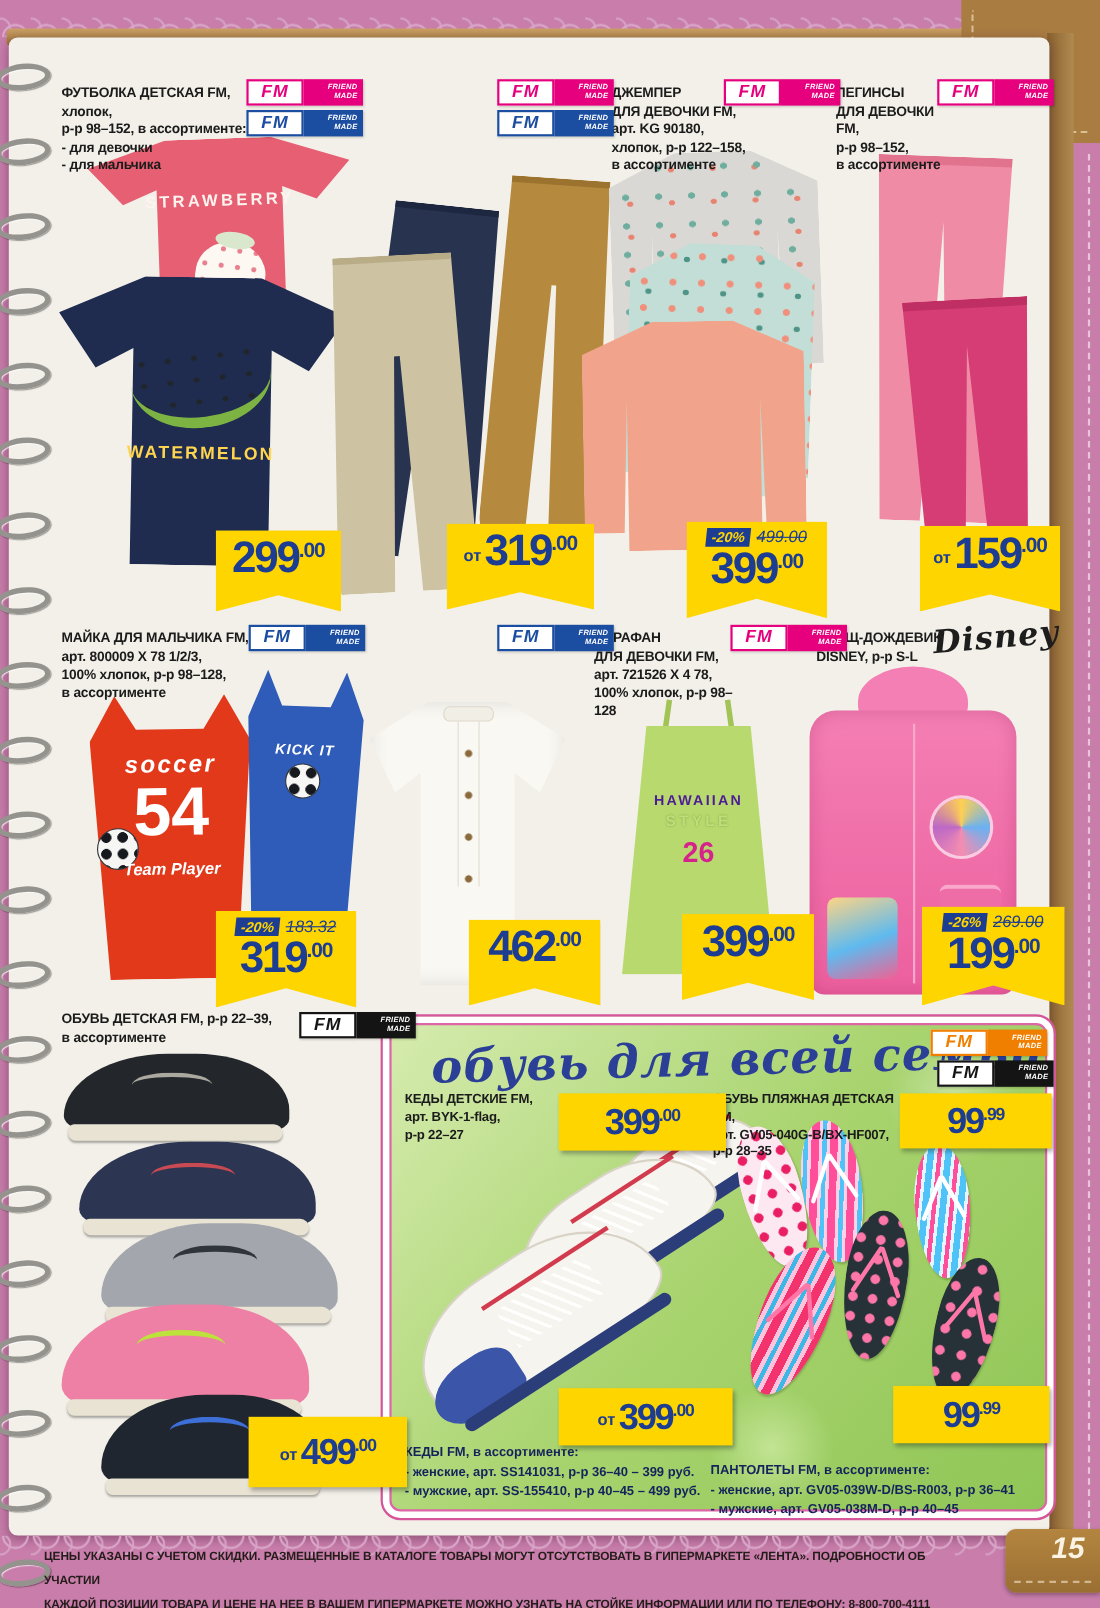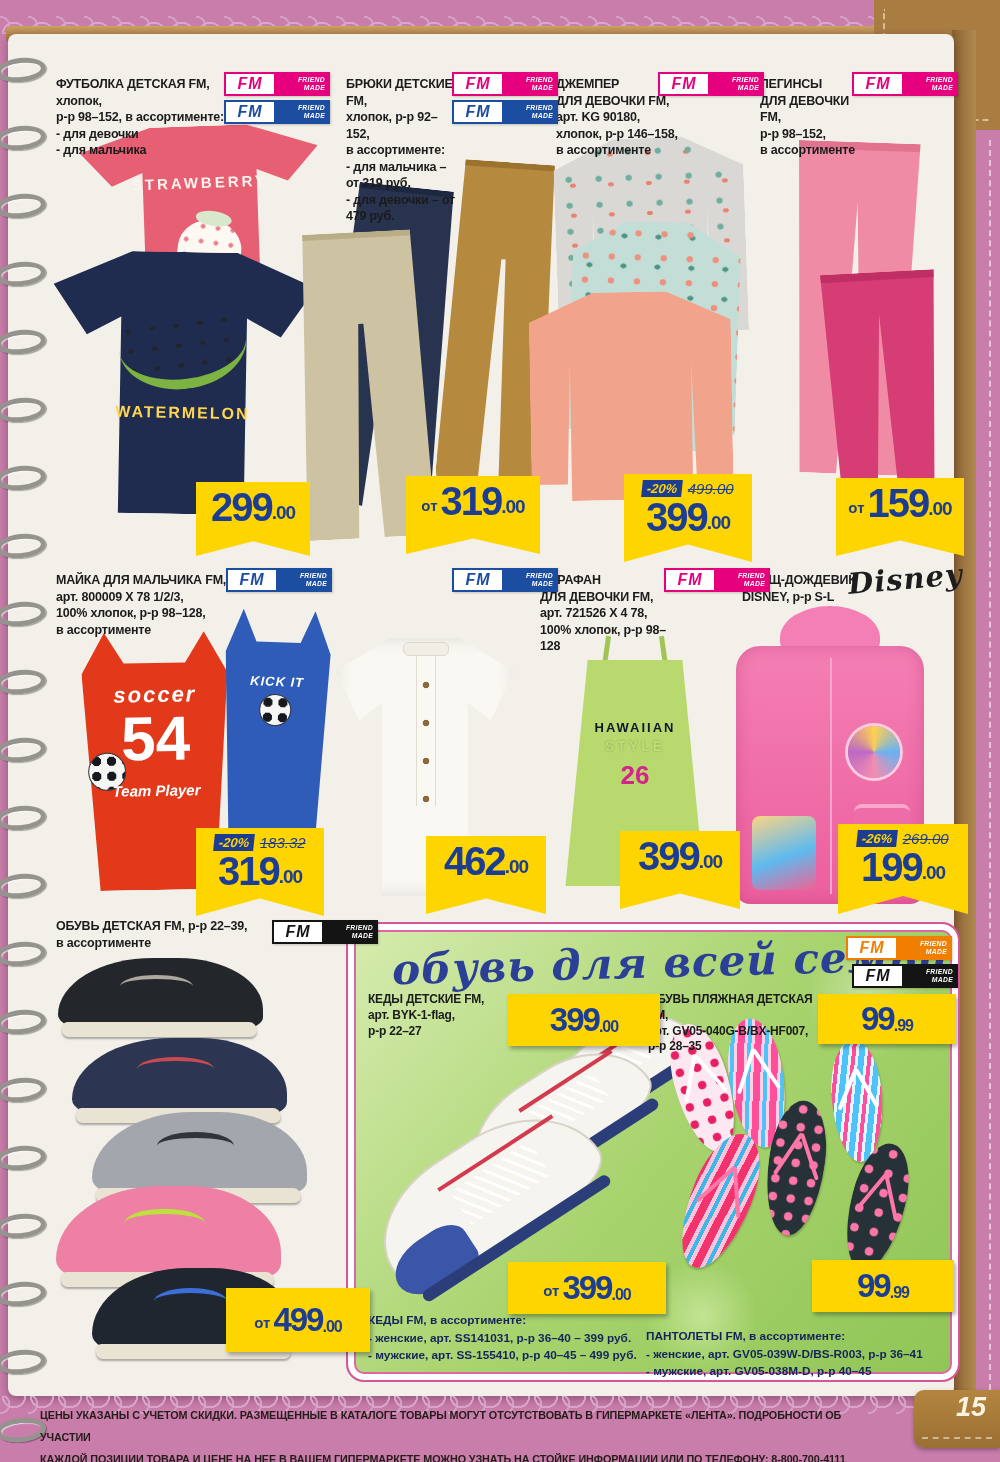--- a/index.html
+++ b/index.html
@@ -46,21 +46,21 @@
           font-size:29px;color:#1d1d1d;transform:rotate(-5deg);z-index:6;letter-spacing:1px;}
   
   .tag{position:absolute;background:#ffd500;color:#1c3d92;z-index:7;
        display:flex;flex-direction:column;align-items:center;padding-top:6px;
        filter:drop-shadow(2px 3px 2px rgba(0,0,0,.3));}
   .pen{clip-path:polygon(0 0,100% 0,100% 100%,50% 80%,0 100%);}
   .tag.rect{flex-direction:row;align-items:center;justify-content:center;padding:2px 6px;}
   .pr{display:flex;align-items:flex-start;font-weight:bold;}
   .pfx{font-size:15px;margin:15px 3px 0 0;}
   .int{font-size:40px;line-height:.95;letter-spacing:-2px;}
-  .dec{font-size:19px;margin-top:14px;letter-spacing:-1px;}
+  .dec{font-size:19px;margin-top:2px;letter-spacing:-1px;}
   .tag.rect .int{font-size:33px;} .tag.rect .dec{font-size:16px;} .tag.rect .pfx{margin-top:10px;}
   .orow{display:flex;align-items:center;gap:5px;margin-bottom:1px;}
   .disc{background:#1c3d92;color:#ffd500;font-weight:bold;font-style:italic;font-size:13px;
         padding:1px 5px;transform:skewX(-6deg);}
   .old{font-weight:normal;font-style:italic;font-size:15px;text-decoration:line-through;}
   
   .g{position:absolute;z-index:2;}
   .fill{position:absolute;inset:0;}
   .tee{clip-path:polygon(30% 0%,70% 0%,100% 13%,87% 32%,74% 25%,74% 100%,26% 100%,26% 25%,13% 32%,0% 13%);}
   .tank{clip-path:polygon(24% 0%,34% 12%,66% 12%,76% 0%,88% 16%,80% 100%,20% 100%,12% 16%);}
@@ -169,44 +169,39 @@
       </span>
     </div>
   <div class="fm blue" style="left:224px;top:100px">
       <span class="f">FM</span>
       <span class="t">
         <i>FRIEND</i>
         <i>MADE</i>
       </span>
     </div>
 
-  <div class="h" style="left:346px;top:76px;width:112px">БРЮКИ ДЕТСКИЕ FM,
-хлопок, р-р 92–152,
-в ассортименте:
-- для мальчика – от 319 руб.
-- для девочки – от 479 руб.</div>
   <div class="fm pink" style="left:452px;top:72px">
       <span class="f">FM</span>
       <span class="t">
         <i>FRIEND</i>
         <i>MADE</i>
       </span>
     </div>
   <div class="fm blue" style="left:452px;top:100px">
       <span class="f">FM</span>
       <span class="t">
         <i>FRIEND</i>
         <i>MADE</i>
       </span>
     </div>
 
   <div class="h" style="left:556px;top:76px;width:140px">ДЖЕМПЕР
 ДЛЯ ДЕВОЧКИ FM,
 арт. KG 90180,
-хлопок, р-р 146–158,
+хлопок, р-р 122–158,
 в ассортименте</div>
   <div class="fm pink" style="left:658px;top:72px">
       <span class="f">FM</span>
       <span class="t">
         <i>FRIEND</i>
         <i>MADE</i>
       </span>
     </div>
 
   <div class="h" style="left:760px;top:76px;width:108px">ЛЕГИНСЫ
@@ -342,21 +337,21 @@
   <div class="g" style="left:336px;top:638px;width:178px;height:258px">
     <div class="fill tee" style="background:#faf8f3;box-shadow:inset 0 0 18px rgba(0,0,0,.12)"></div>
     <div style="position:absolute;left:50%;top:4px;width:44px;height:12px;margin-left:-22px;background:#f1eee6;border:1px solid #ddd8cb;border-radius:6px"></div>
     <div style="position:absolute;left:50%;top:18px;width:18px;height:150px;margin-left:-9px;border-left:1px solid #e0dccf;border-right:1px solid #e0dccf;background-image:radial-gradient(circle,#8a6a3a 3px,transparent 3.6px);background-size:18px 38px;background-position:center 10px;background-repeat:repeat-y"></div>
   </div>
 
   <div class="g" style="left:556px;top:636px;width:158px;height:250px">
     <div class="strap" style="left:48px;transform:rotate(8deg)"></div>
     <div class="strap" style="right:48px;transform:rotate(-8deg)"></div>
     <div class="dress-bd"></div>
-    <div class="ptx" style="top:84px;color:#0f172a;font-size:13px;letter-spacing:2px">HAWAIIAN</div>
+    <div class="ptx" style="top:84px;color:#4c1d95;font-size:13px;letter-spacing:2px">HAWAIIAN</div>
     <div class="ptx" style="top:102px;color:#c0dd7c;font-size:14px;letter-spacing:3px;text-shadow:0 0 2px #7aa53e">STYLE</div>
     <div class="ptx" style="top:124px;color:#d6238b;font-size:26px">26</div>
   </div>
 
   <div class="g" style="left:736px;top:606px;width:188px;height:298px">
     <div style="position:absolute;left:50%;top:0;width:100px;height:64px;margin-left:-50px;background:#f47fb4;border-radius:50% 50% 45% 45%"></div>
     <div style="position:absolute;left:0;top:40px;right:0;bottom:0;background:linear-gradient(#f47fb4,#ec5f9e);border-radius:24px 24px 14px 14px;box-shadow:inset 0 0 16px rgba(140,20,80,.25)"></div>
     <div style="position:absolute;left:50%;top:52px;width:2px;bottom:10px;background:#f9a8cc"></div>
     <div style="position:absolute;right:24px;top:120px;width:52px;height:52px;border-radius:50%;background:conic-gradient(#ffd54f,#64b5f6,#f48fb1,#ba68c8,#ffd54f);opacity:.95;box-shadow:0 0 0 3px #fbd1e5"></div>
     <div style="position:absolute;left:16px;bottom:14px;width:64px;height:74px;border-radius:8px;background:linear-gradient(160deg,#ffe082,#4fc3f7 55%,#f06292);opacity:.9"></div>

